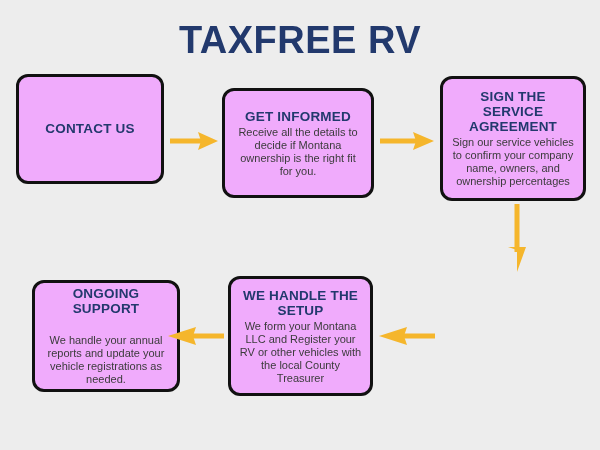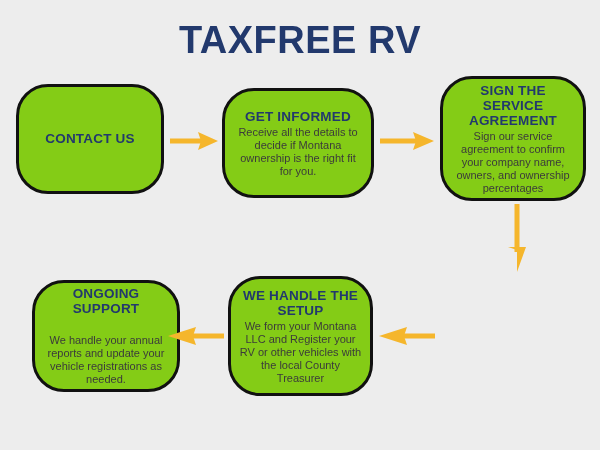--- a/index.html
+++ b/index.html
@@ -34,23 +34,23 @@
     letter-spacing: 0.5px;
     color: #22396d;
     line-height: 44px;
     white-space: nowrap;
   }
 
   
   .step-box {
     position: absolute;
     box-sizing: border-box;
-    background: #84cc16;
+    background: #f0abfc;
     border: 3px solid #111111;
-    border-radius: 32px;
+    border-radius: 12px;
     display: flex;
     flex-direction: column;
     align-items: center;
     justify-content: center;
     padding: 6px 8px;
     text-align: center;
   }
   .step-heading {
     color: #22396d;
     font-weight: bold;
@@ -59,21 +59,21 @@
     letter-spacing: 0.2px;
     margin-bottom: 2px;
   }
   .step-body {
     color: #3b3b3b;
     font-size: 11px;
     line-height: 13px;
   }
 
   
-  #box-contact-us       { left: 16px;  top: 84px;  width: 148px; height: 110px; }
+  #box-contact-us       { left: 16px;  top: 74px;  width: 148px; height: 110px; }
   #box-get-informed     { left: 222px; top: 88px;  width: 152px; height: 110px; justify-content: center; }
   #box-sign-agreement   { left: 440px; top: 76px;  width: 146px; height: 125px; }
 
   
   #box-ongoing-support  { left: 32px;  top: 280px; width: 148px; height: 112px; gap: 16px; }
   #box-we-handle-setup  { left: 228px; top: 276px; width: 145px; height: 120px; }
   #box-receive-sign     { left: 440px; top: 276px; width: 146px; height: 124px; }
 
   
   .arrow-h {
@@ -103,21 +103,21 @@
     <div class="step-heading">CONTACT US</div>
   </div>
 
   <div class="step-box" id="box-get-informed">
     <div class="step-heading">GET INFORMED</div>
     <div class="step-body">Receive all the details to decide if Montana ownership is the right fit for you.</div>
   </div>
 
   <div class="step-box" id="box-sign-agreement">
     <div class="step-heading">SIGN THE SERVICE AGREEMENT</div>
-    <div class="step-body">Sign our service agreement to confirm your company name, owners, and ownership percentages</div>
+    <div class="step-body">Sign our service vehicles to confirm your company name, owners, and ownership percentages</div>
   </div>
 
   <div class="step-box" id="box-ongoing-support">
     <div class="step-heading">ONGOING SUPPORT</div>
     <div class="step-body">We handle your annual reports and update your vehicle registrations as needed.</div>
   </div>
 
   <div class="step-box" id="box-we-handle-setup">
     <div class="step-heading">WE HANDLE THE SETUP</div>
     <div class="step-body">We form your Montana LLC and Register your RV or other vehicles with the local County Treasurer</div>

